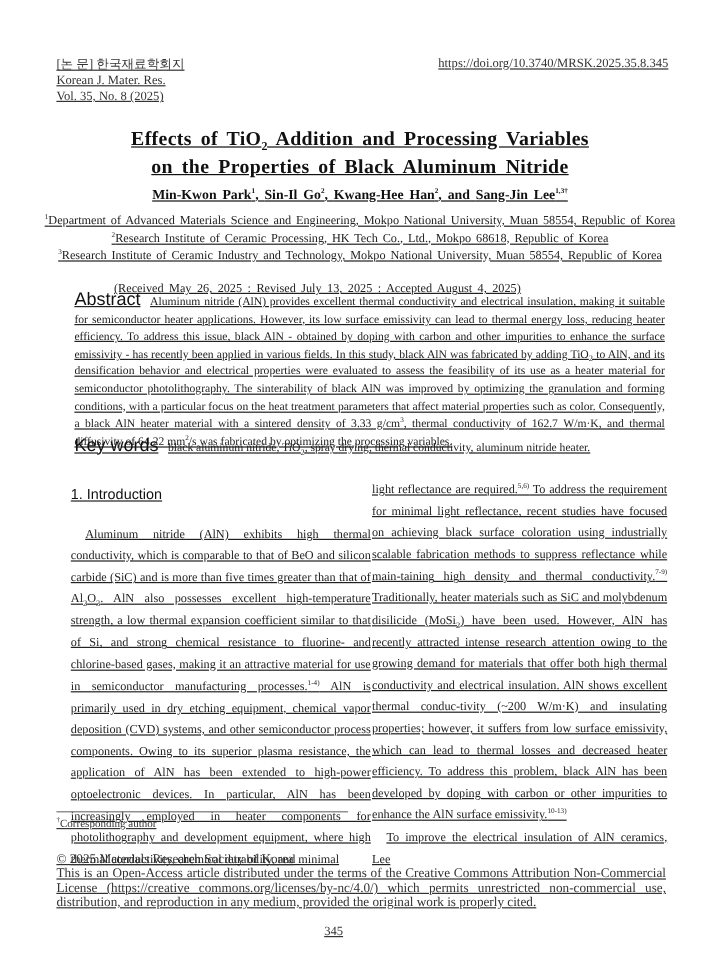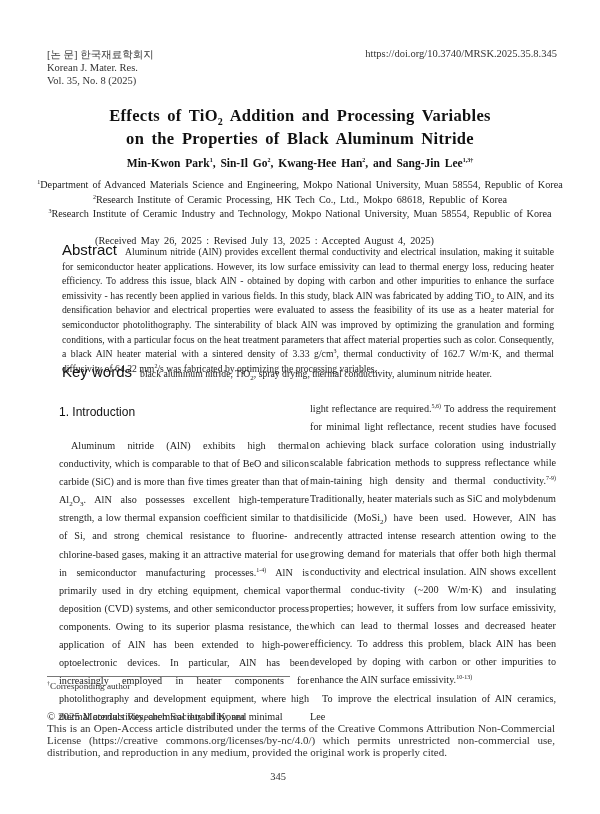--- a/index.html
+++ b/index.html
@@ -1,18 +1,18 @@
 <!DOCTYPE html>
 <html><head>
 <meta charset="utf-8">
 <style>
   html, body { margin: 0; padding: 0; background: #ffffff; }
   body { width: 600px; height: 814px; position: relative; overflow: hidden;
          font-family: "Liberation Serif", "DejaVu Serif", serif; color: #222; }
-  .abs { position: absolute; }
+  .abs { position: absolute; text-decoration: underline; }
   .hdr { left: 47px; top: 48px; font-size: 10.5px; line-height: 13px; color: #333; }
   .doi { right: 43px; top: 48px; font-size: 10.5px; color: #333; }
   .title { left: 0; width: 600px; top: 104px; text-align: center; font-weight: bold;
            font-size: 16.5px; line-height: 23px; color: #111; letter-spacing: 0.3px; word-spacing: 3px; }
   .authors { left: 0; width: 600px; top: 157px; text-align: center; font-weight: bold; font-size: 11.5px; color: #111; word-spacing: 2px; }
   .affils { left: 0; width: 600px; top: 178px; text-align: center; font-size: 10.2px; line-height: 14.5px; color: #222; word-spacing: 1.5px; }
   .received { left: 0; width: 529px; top: 235px; text-align: center; font-size: 10.2px; color: #222; word-spacing: 2px; }
   .abstract { left: 62px; width: 492px; top: 243px; font-size: 9.7px; line-height: 14.6px; text-align: justify; color: #222; }
   .abstract .lbl, .kw .lbl { font-family: "Liberation Sans", "DejaVu Sans", sans-serif; font-size: 15px; color: #111; margin-right: 8px; }
   .kw { left: 62px; width: 492px; top: 363px; font-size: 9.7px; color: #222; }

